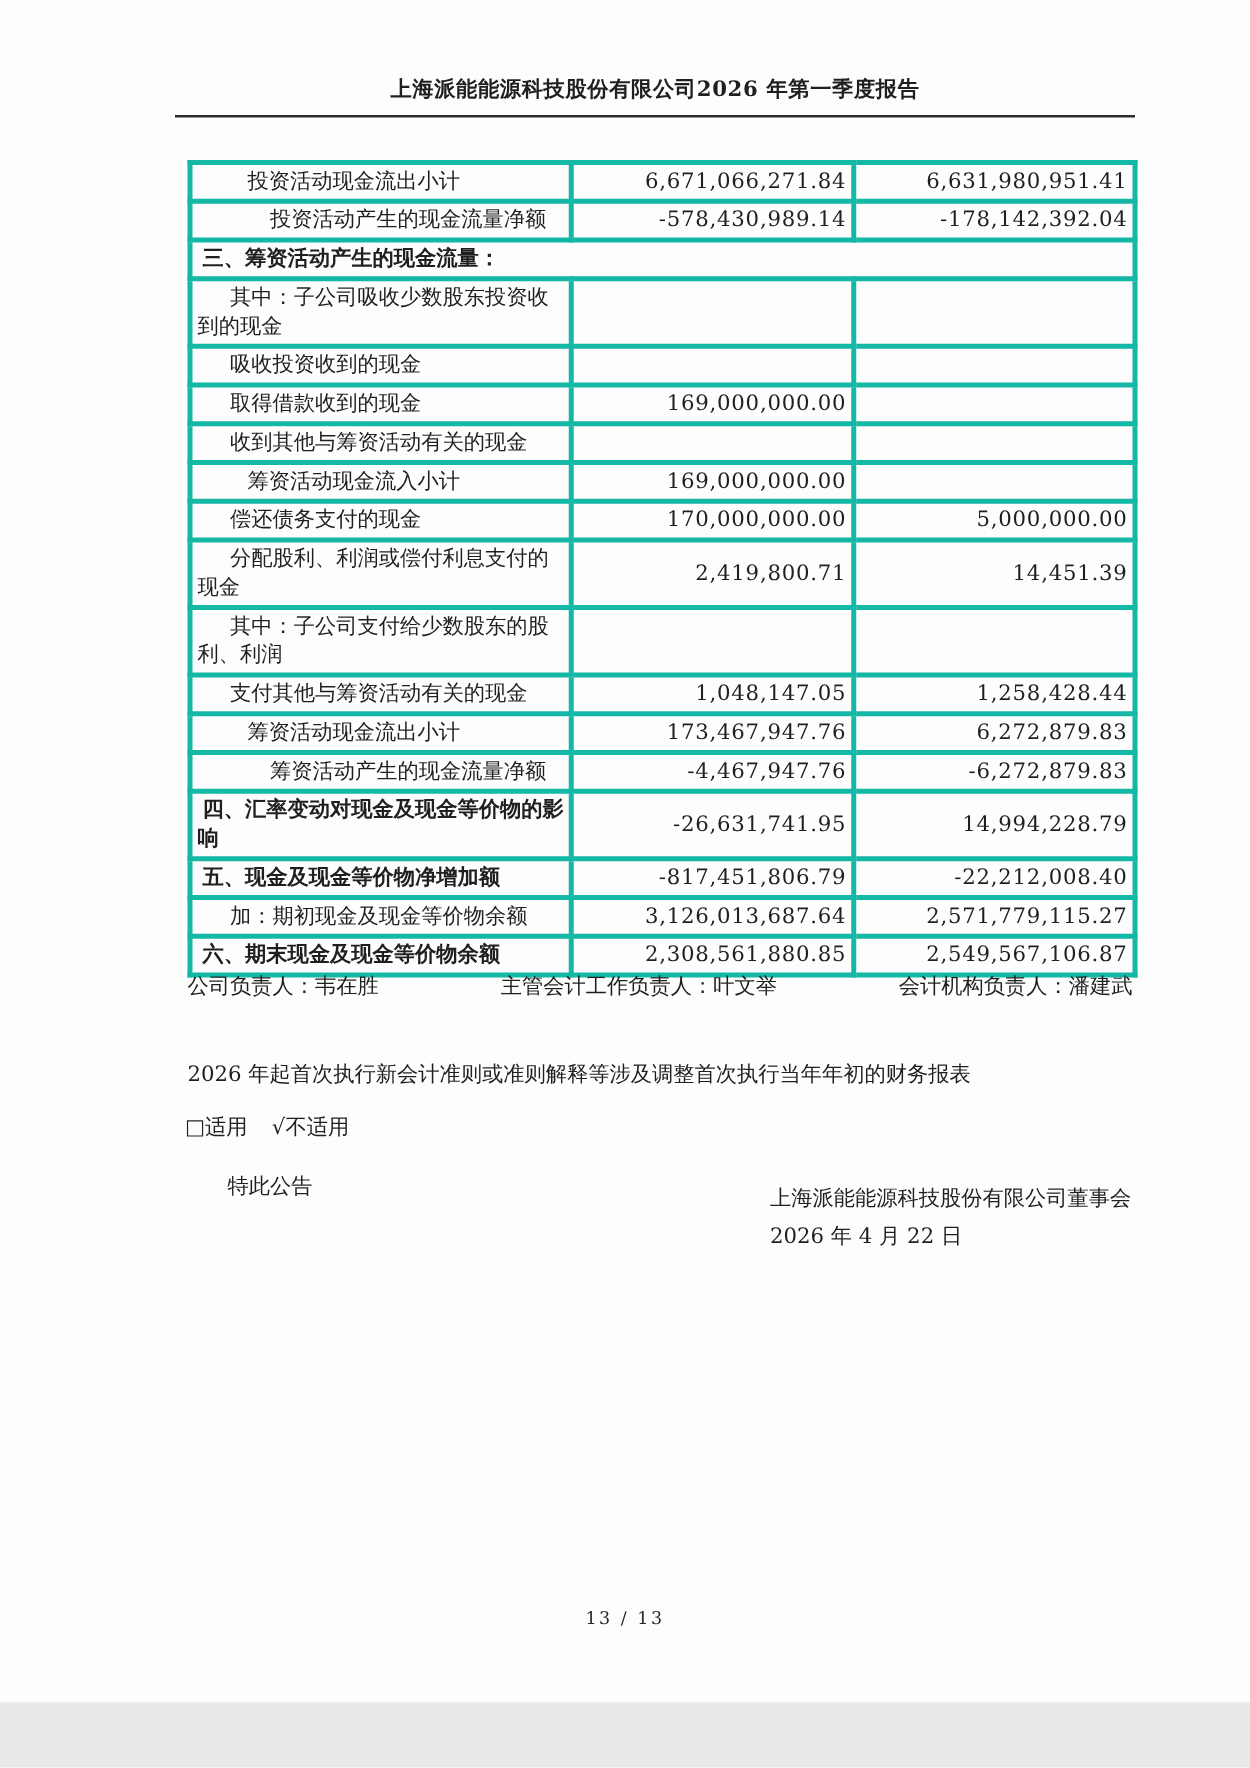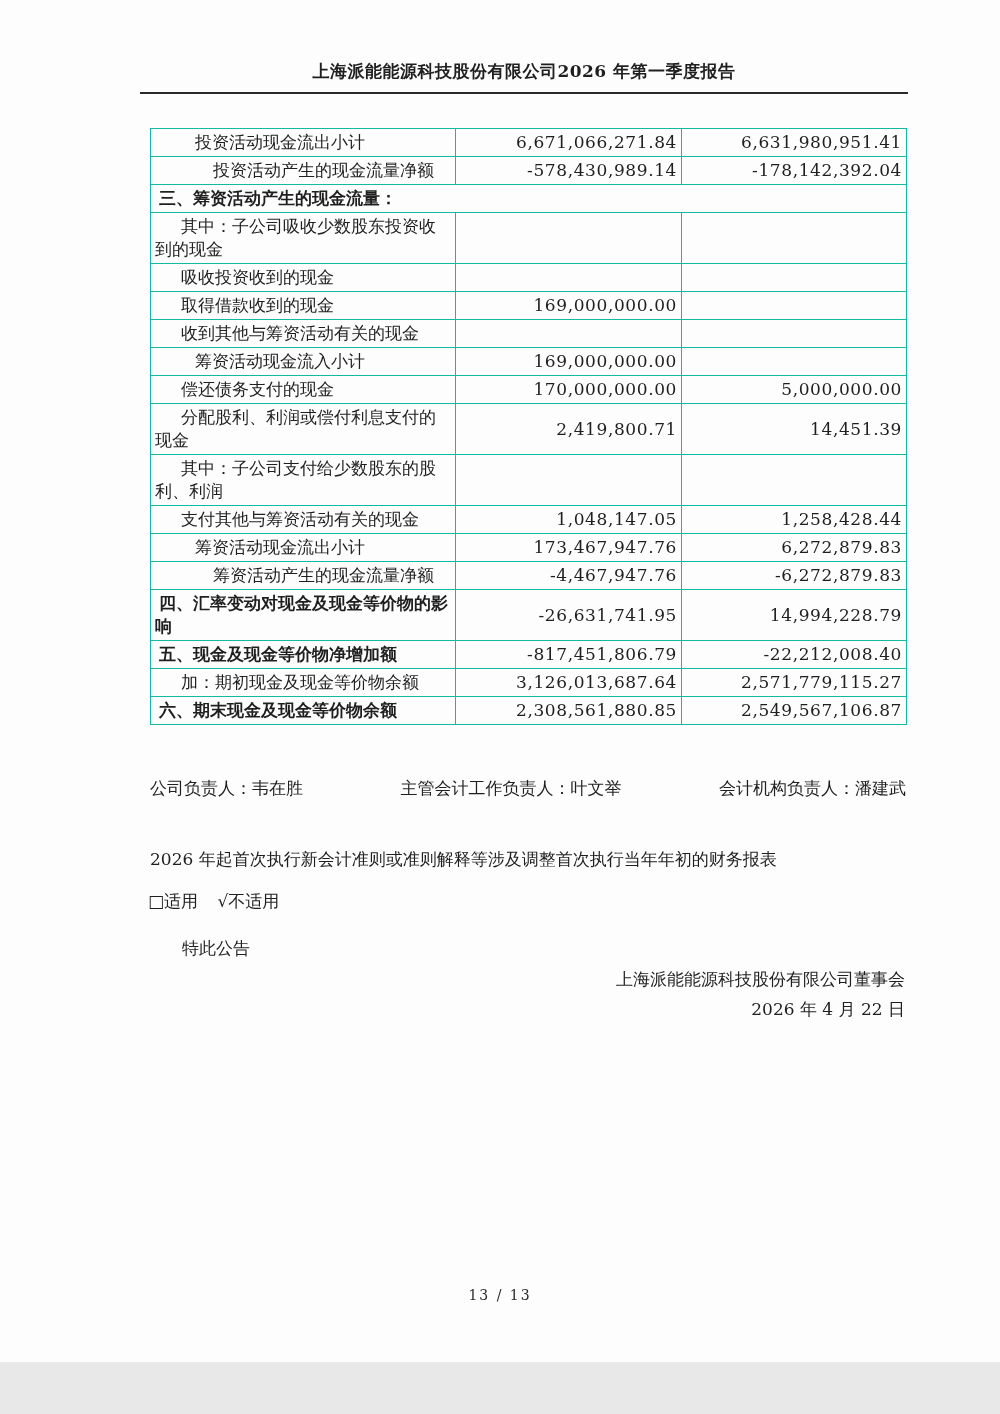--- a/index.html
+++ b/index.html
@@ -33,21 +33,21 @@
     top: 128px;
     width: 756px;
     border-collapse: collapse;
     table-layout: fixed;
     font-size: 17px;
   }
   table.cf-table col.c1 { width: 305px; }
   table.cf-table col.c2 { width: 226px; }
   table.cf-table col.c3 { width: 225px; }
   table.cf-table td {
-    border: 1px solid #14b8a6;
+    border: 4px solid #14b8a6;
     padding: 2px 4px;
     line-height: 23px;
     vertical-align: middle;
   }
   td.label { text-align: left; }
   td.val {
     text-align: right;
     padding-right: 16px;
     letter-spacing: 0.6px;
   }
@@ -84,22 +84,21 @@
   .announce {
     position: absolute;
     left: 182px;
     top: 937px;
     margin: 0;
     font-size: 17px;
   }
   .signoff {
     position: absolute;
     right: 95px;
-    top: 964px;
-    text-align: right;
+    top: 944px;
     font-size: 17px;
     line-height: 30px;
   }
   .page-footer {
     position: absolute;
     left: 0;
     top: 1287px;
     width: 100%;
     text-align: center;
     font-size: 14px;

